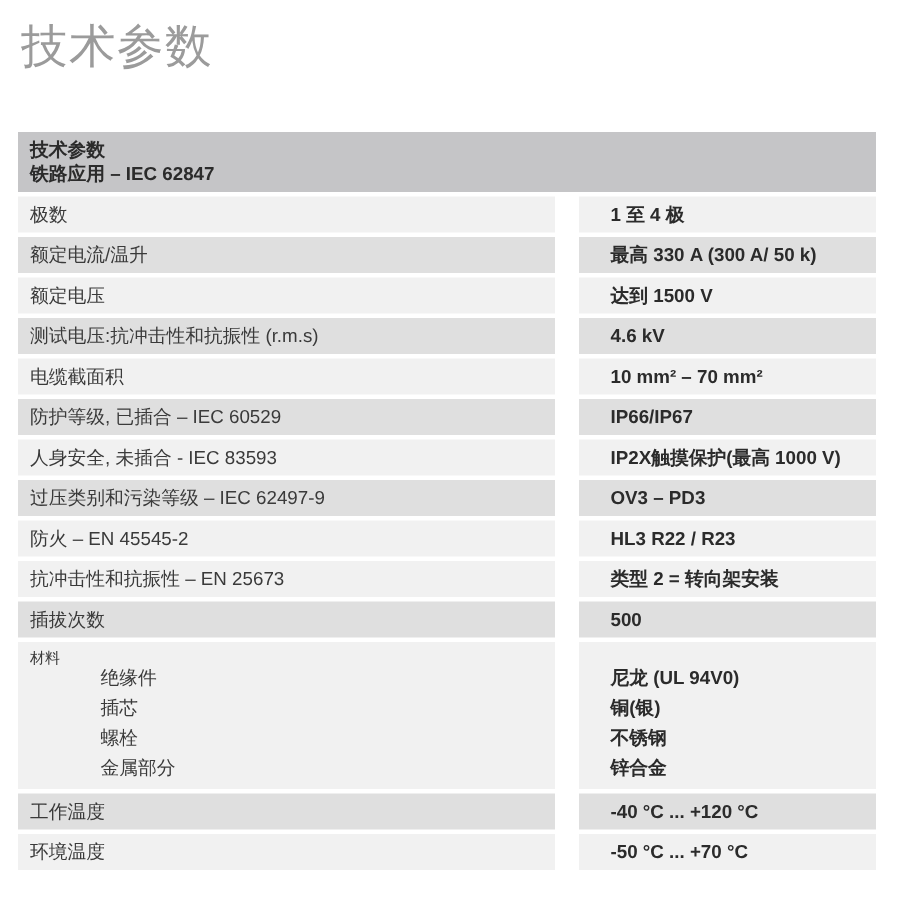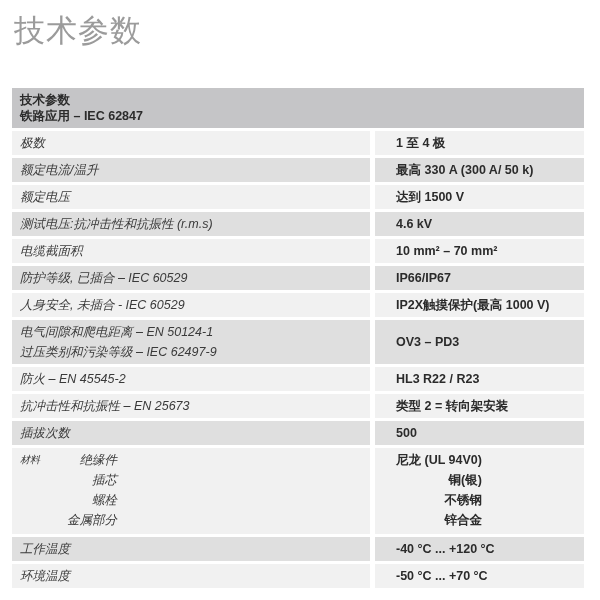--- a/index.html
+++ b/index.html
@@ -38,22 +38,21 @@
   }
   .row .cell{
     display:flex;
     align-items:center;
     min-height:21px;
   }
   .row .cell.left{
     flex:0 0 358px;
     padding-left:8px;
     box-sizing:border-box;
-    margin-right:5px;
-    font-style:italic;
+    margin-right:16px;
   }
   .row .cell.right{
     flex:1;
     padding-left:9px;
     box-sizing:border-box;
   }
   .row.light .cell{background:var(--row-light,#f1f1f1);}
   .row.dark  .cell{background:var(--row-dark,#dfdfdf);}
   .row.light .cell.left{background:var(--row-light,#f1f1f1);}
   .lines{display:flex;flex-direction:column;justify-content:center;padding:2px 0;}
@@ -71,21 +70,21 @@
   .group-label{
     font-size:10px;
     line-height:20px;
     color:var(--text-label,#3a3a3a);
     width:47px;
     flex:0 0 47px;
     align-self:flex-start;
     padding-top:2px;
   }
   .mat-row .cell{align-items:flex-start;}
-  .mat-row .lines{padding:2px 0 4px 0;text-align:right;}
+  .mat-row .lines{padding:14px 0 4px 0;}
 </style>
 </head>
 <body>
 
 <div class="page">
   <div class="page-title">技术参数</div>
 
   <div class="spec-table">
     <div class="table-header">
       <div>技术参数</div>
@@ -160,33 +159,32 @@
           </div>
     <div class="cell right">
             <div class="lines">
               <div class="line">IP66/IP67</div>
             </div>
           </div>
   </div>
         <div class="row light">
     <div class="cell left">
             <div class="lines">
-              <div class="line">人身安全, 未插合 - IEC 60529</div>
+              <div class="line">人身安全, 未插合 - IEC 83593</div>
             </div>
           </div>
     <div class="cell right">
             <div class="lines">
               <div class="line">IP2X触摸保护(最高 1000 V)</div>
             </div>
           </div>
   </div>
         <div class="row dark">
     <div class="cell left">
             <div class="lines">
-              <div class="line">电气间隙和爬电距离 – EN 50124-1</div>
               <div class="line">过压类别和污染等级 – IEC 62497-9</div>
             </div>
           </div>
     <div class="cell right">
             <div class="lines">
               <div class="line">OV3 – PD3</div>
             </div>
           </div>
   </div>
         <div class="row light">

